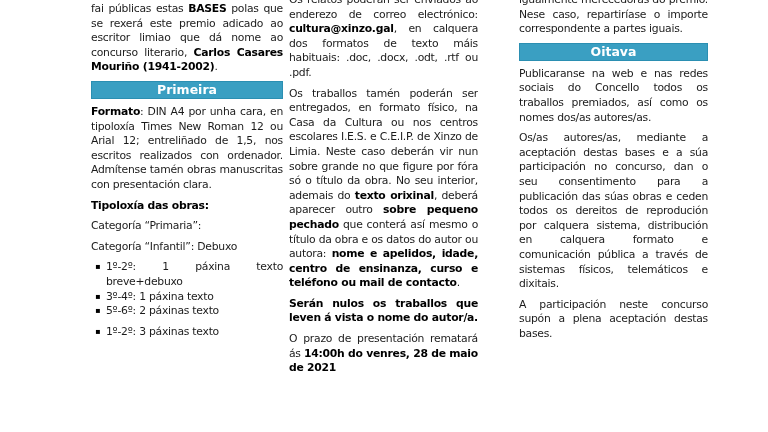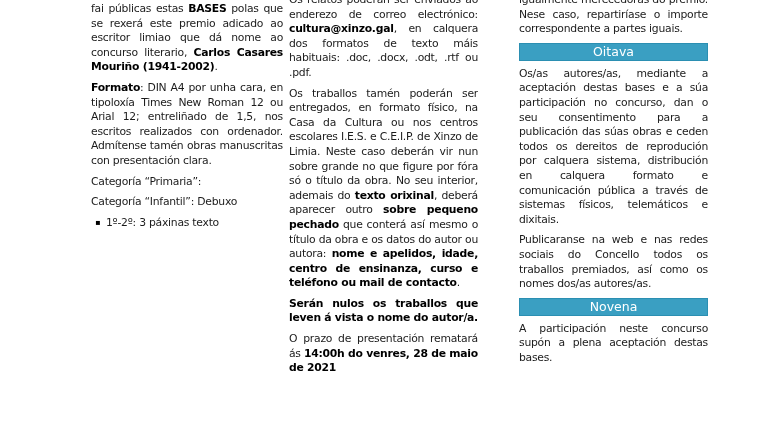--- a/index.html
+++ b/index.html
@@ -14,56 +14,62 @@
     color:#1b1b1b;font-size:10.8px;line-height:14.6px;
     text-align:justify;letter-spacing:-0.25px;
   }
   #col-left{left:63px;width:192px;padding-top:2px;margin-left:28px;}
   #col-mid{left:289px;width:189px;top:-7px;}
   #col-right{left:519px;width:189px;top:-7px;}
   .para{margin:0 0 6px 0;}
   .para b{color:#000;}
   .sec-header{
     background:#3a9fc2;border:1px solid #2b8fb2;
-    color:#ffffff;font-weight:normal;text-align:center;
+    color:#ffffff;font-weight:bold;text-align:center;
     font-size:12.5px;line-height:16px;height:16px;
     margin:5px 0 6px 0;letter-spacing:0;
   }
   ul.typelist{margin:0 0 6px 0;padding:0 0 0 15px;list-style:none;}
   ul.typelist li{position:relative;margin:0;}
   ul.typelist li::before{
     content:"▪";position:absolute;left:-11px;top:0;
     font-size:8px;color:#000;
   }
 </style>
 </head>
 <body>
 
 <div class="page">
 
   <div class="col" id="col-left">
     <p class="para"><span>fai públicas estas </span><b>BASES</b><span> polas que se rexerá este premio adicado ao escritor limiao que dá nome ao concurso literario, </span><b>Carlos Casares Mouriño (1941-2002)</b><span>.</span></p>
+    <div class="sec-header">Primeira</div>
     <p class="para"><b>Formato</b><span>: DIN A4 por unha cara, en tipoloxía Times New Roman 12 ou Arial 12;  entreliñado de 1,5, nos escritos realizados con ordenador. Admítense tamén obras manuscritas con presentación clara.</span></p>
+    <p class="para"><b>Tipoloxía das obras:</b></p>
     <p class="para"><span>Categoría “Primaria”:</span></p>
     <p class="para"><span>Categoría “Infantil”: Debuxo</span></p>
+    <ul class="typelist">
+      <li>1º-2º: 1 páxina texto breve+debuxo</li>
+      <li>3º-4º: 1 páxina texto</li>
+      <li>5º-6º: 2 páxinas texto</li>
+    </ul>
     <ul class="typelist">
       <li>1º-2º: 3 páxinas texto</li>
     </ul>
   </div>
 
   <div class="col" id="col-mid">
     <p class="para"><span>Os relatos poderán ser enviados ao enderezo de correo electrónico: </span><b>cultura@xinzo.gal</b><span>, en calquera dos formatos de texto máis habituais: .doc, .docx, .odt, .rtf ou .pdf.</span></p>
     <p class="para"><span>Os traballos tamén poderán ser entregados, en formato físico, na Casa da Cultura ou nos centros escolares I.E.S. e C.E.I.P. de Xinzo de Limia. Neste caso deberán vir nun sobre grande no que figure por fóra só o título da obra. No seu interior, ademais do </span><b>texto orixinal</b><span>, deberá aparecer outro </span><b>sobre pequeno pechado</b><span> que conterá así mesmo o título da obra e os datos do autor ou autora: </span><b>nome e apelidos, idade, centro de ensinanza, curso e teléfono ou mail de contacto</b><span>.</span></p>
     <p class="para"><b>Serán nulos os traballos que leven á vista o nome do autor/a.</b></p>
     <p class="para"><span>O prazo de presentación rematará ás </span><b>14:00h do venres, 28 de maio de 2021</b></p>
   </div>
 
   <div class="col" id="col-right">
     <p class="para"><span>igualmente merecedoras do premio. Nese caso, repartiríase o importe correspondente a partes iguais.</span></p>
     <div class="sec-header">Oitava</div>
+    <p class="para"><span>Publicaranse na web e nas redes sociais do Concello todos os traballos premiados, así como os nomes dos/as autores/as.</span></p>
     <p class="para"><span>Os/as autores/as, mediante a aceptación destas bases e a súa participación no concurso, dan o seu consentimento para a publicación das súas obras e ceden todos os dereitos de reprodución por calquera sistema, distribución en calquera formato e comunicación pública a través de sistemas físicos, telemáticos e dixitais.</span></p>
-    <p class="para"><span>Publicaranse na web e nas redes sociais do Concello todos os traballos premiados, así como os nomes dos/as autores/as.</span></p>
-    <div class="sec-header">Novena</div>
     <p class="para"><span>A participación neste concurso supón a plena aceptación destas bases.</span></p>
 
   </div>
 
 </div>
 
 </body></html>

